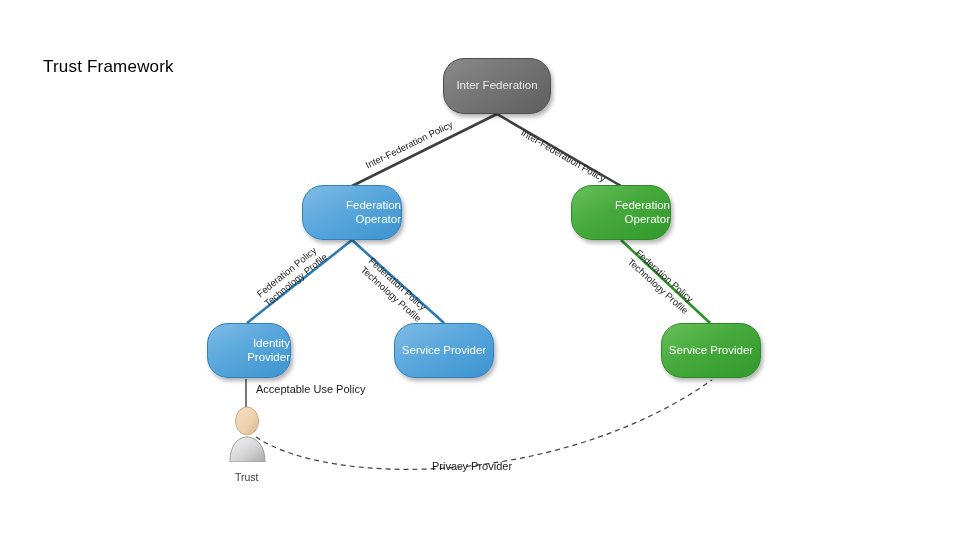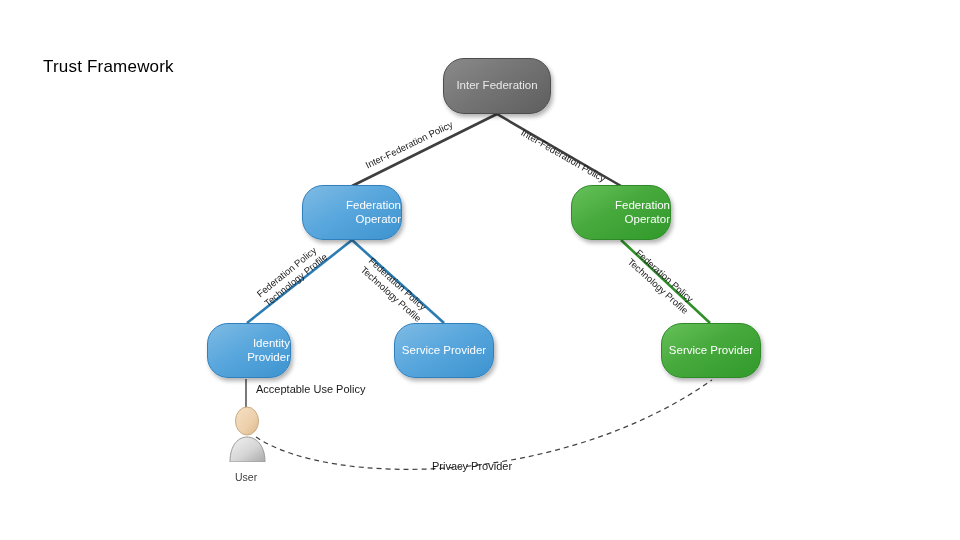--- a/index.html
+++ b/index.html
@@ -142,15 +142,15 @@
           <stop offset="55%" stop-color="#d6d6d6"></stop>
           <stop offset="100%" stop-color="#a9a9a9"></stop>
         </linearGradient>
       </defs>
 
       <path d="M 8 56 C 8 38, 17 31, 25 31 C 33 31, 43 38, 43 56 Z" fill="url(#bodyGrad)" stroke="#9a9a9a" stroke-width="1"></path>
 
       <ellipse cx="25" cy="15" rx="11.5" ry="14" fill="url(#headGrad)" stroke="#c9ab84" stroke-width="1"></ellipse>
     </svg>
   </div>
-  <div class="actor-caption" style="left:235px;top:471px;">User</div>
+  <div class="actor-caption" style="left:235px;top:471px;">Trust</div>
 
 </div>
 
 </body></html>

